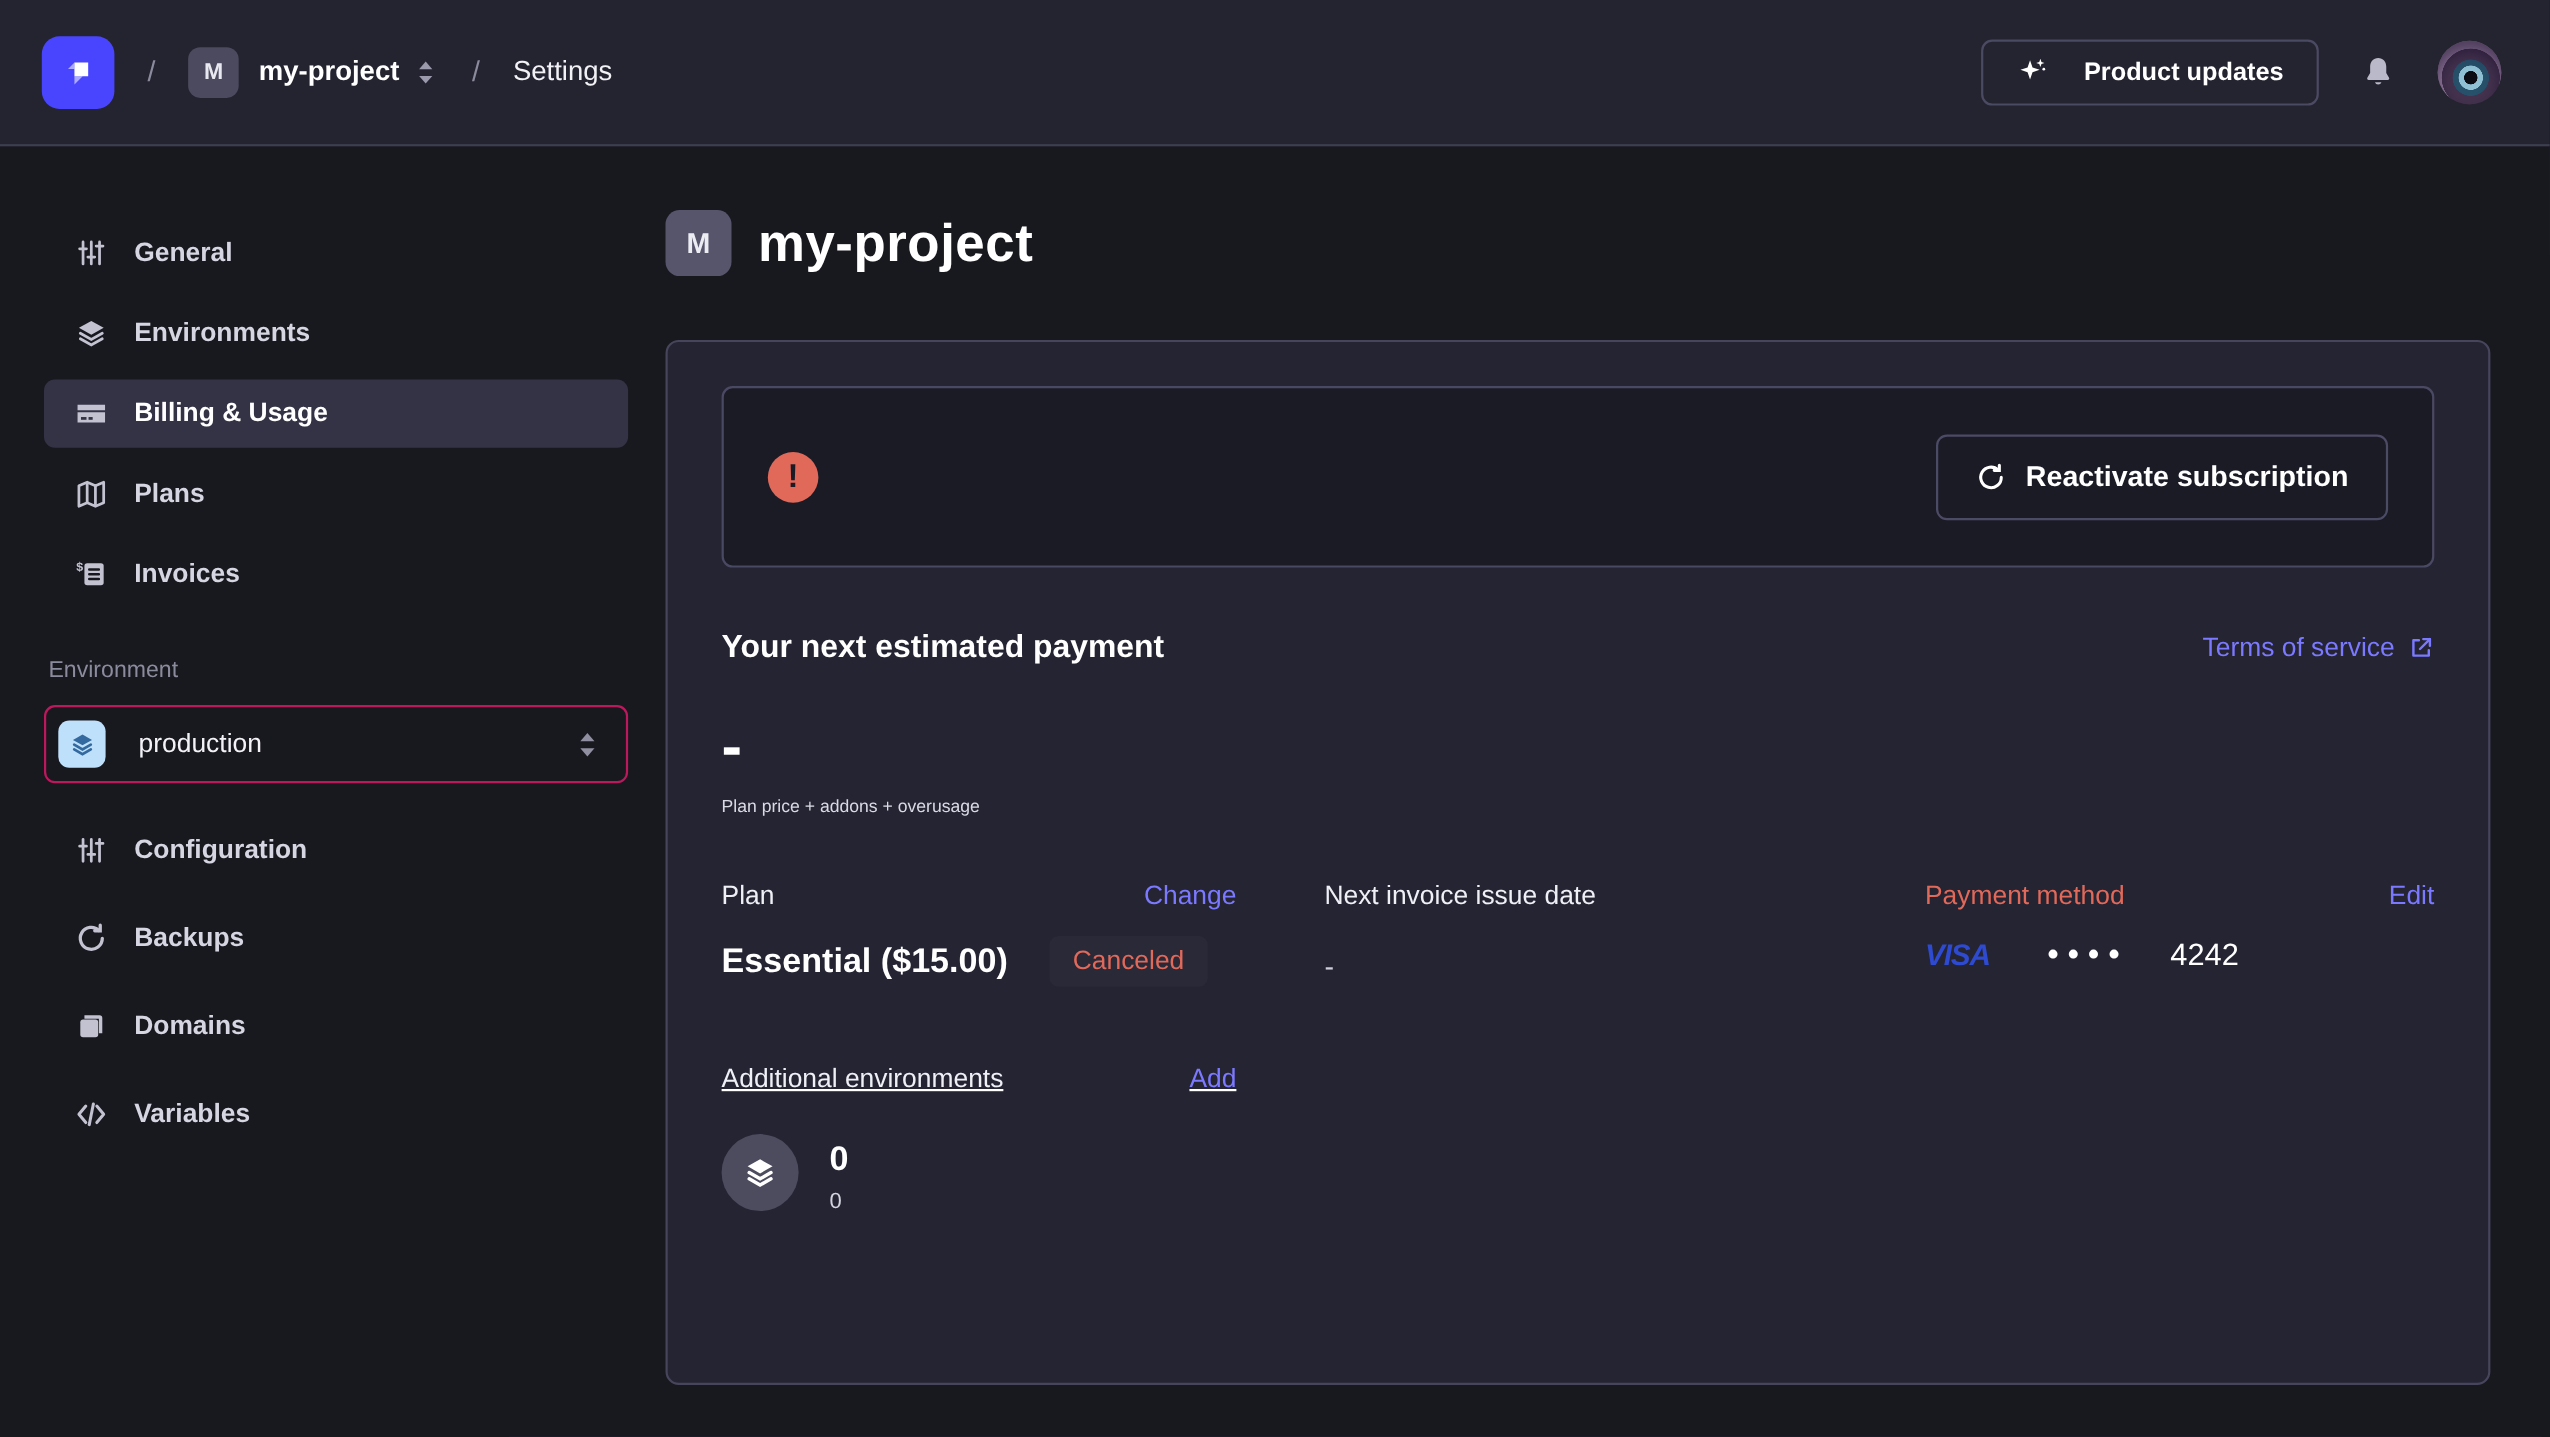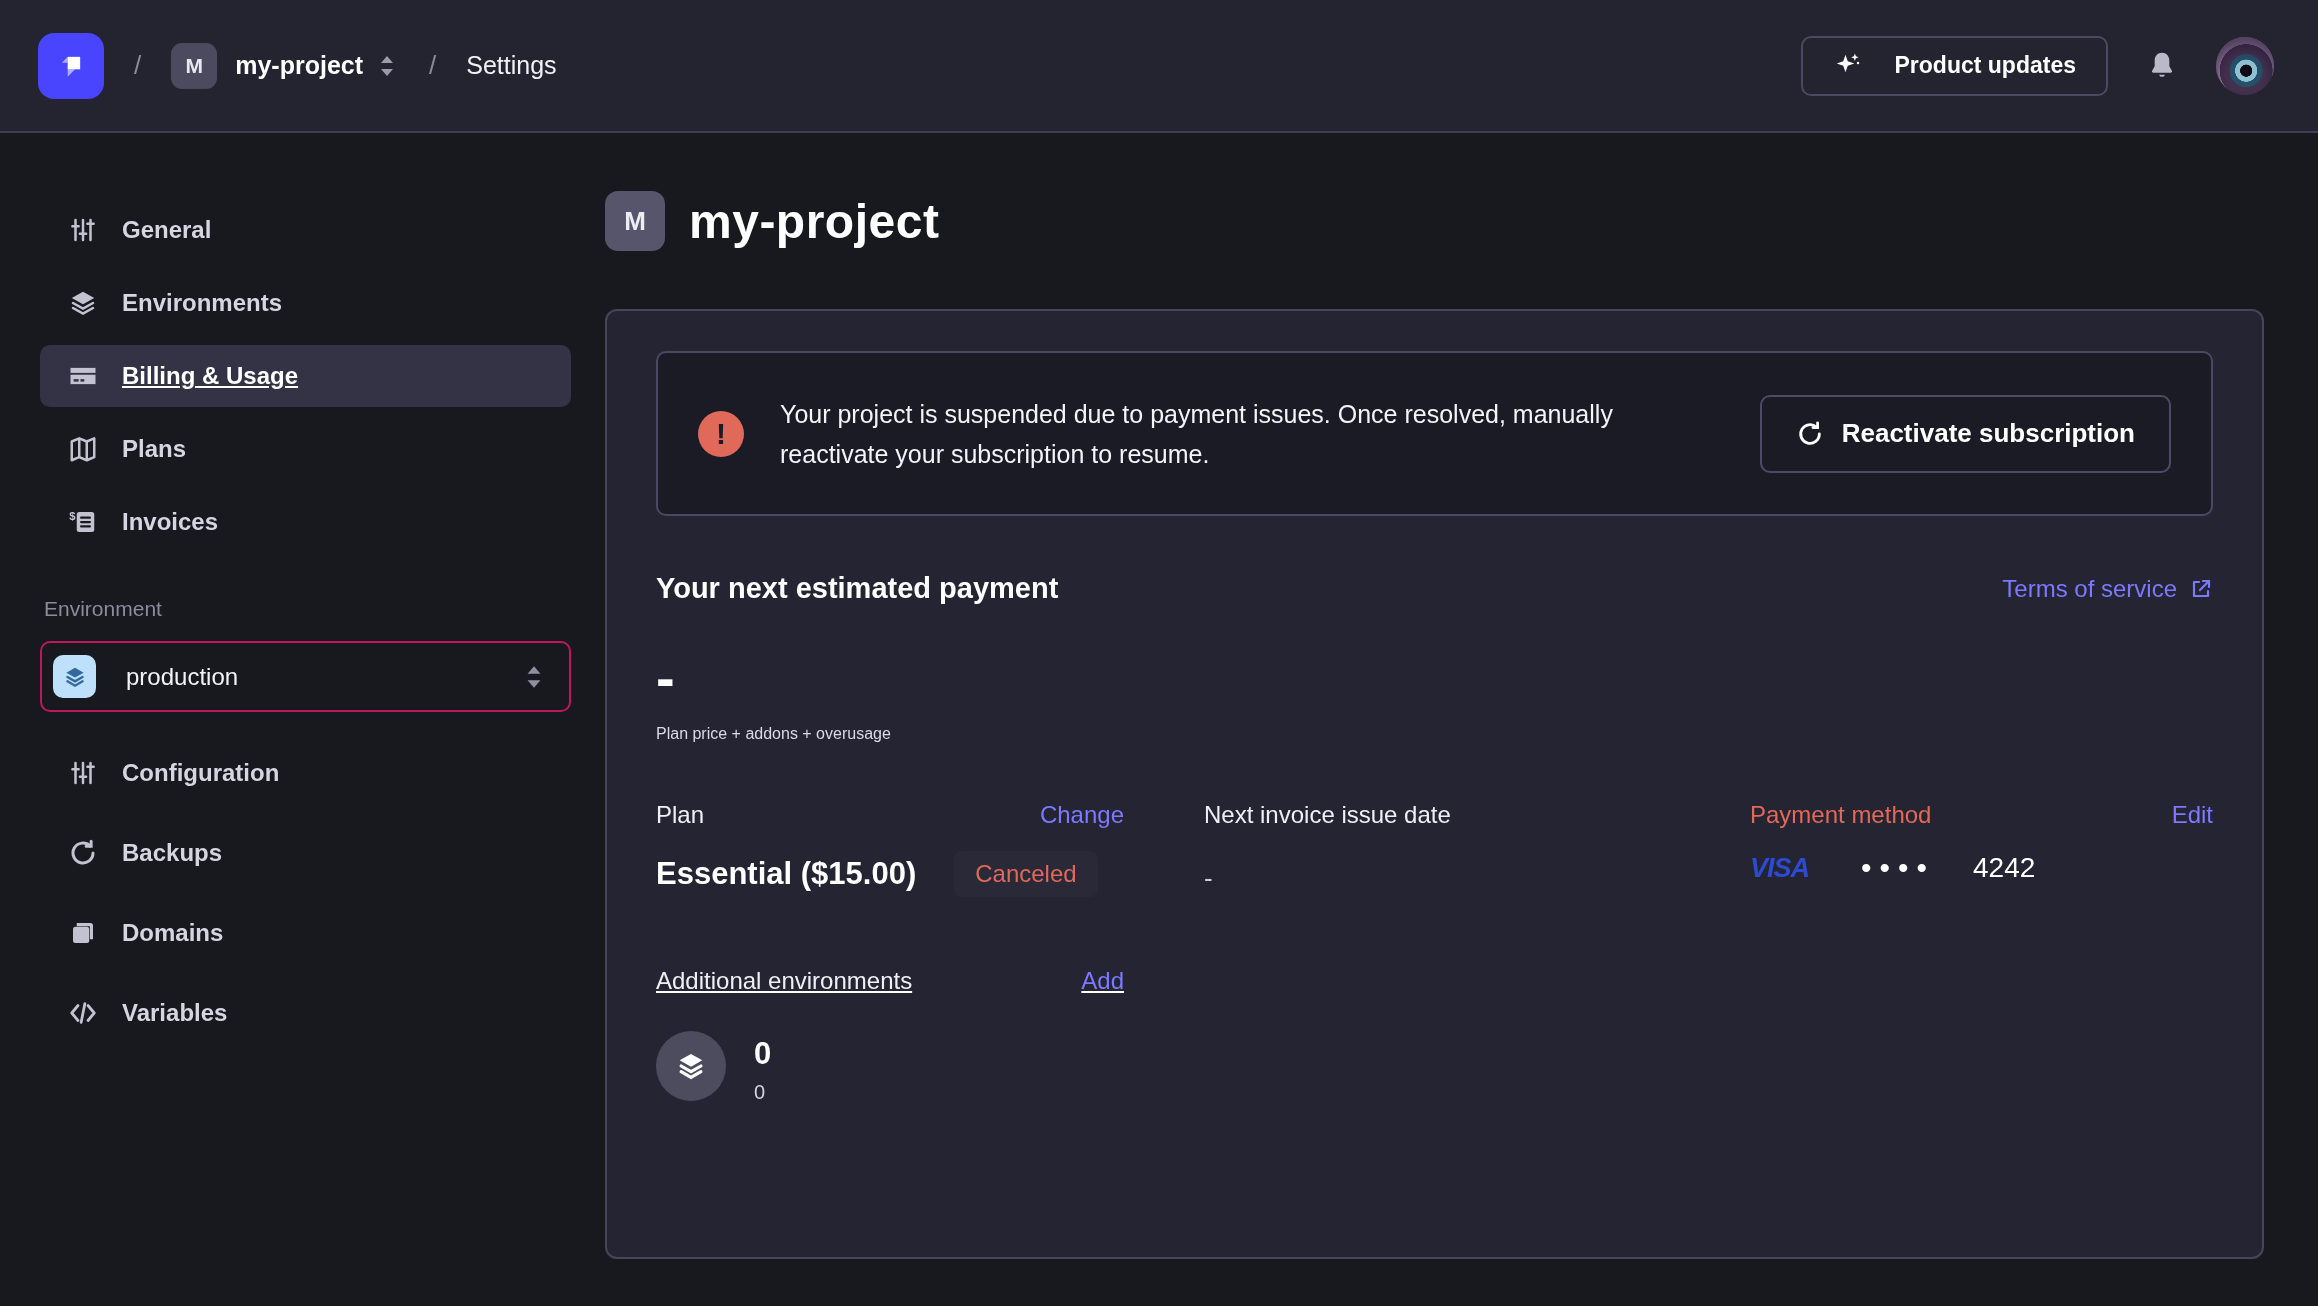--- a/index.html
+++ b/index.html
@@ -51,21 +51,21 @@
   .sidebar { width:591px; flex:0 0 591px; padding:66px 20px 0 40px; }
   .content { flex:1; padding:58px 56px 0 14px; }
 
   
   .side-item {
     display:flex; align-items:center; gap:24px; height:62px; padding:0 28px;
     border-radius:10px; color:#d6d6e2; font-size:24px; font-weight:600;
     cursor:pointer; margin-bottom:11px;
   }
   .side-item .ico { width:30px; color:#c2c2d1; flex:0 0 30px; }
-  .side-item.selected { background:#343346; color:#fff;text-decoration:underline; }
+  .side-item.selected { background:#343346; color:#fff; }
   .env-label { margin:44px 0 20px 4px; font-size:21px; color:#8b8b9e; }
   .env-select {
     height:71px; border:2px solid #be185d; border-radius:10px;
     display:flex; align-items:center; padding:0 22px 0 11px; cursor:pointer;
     margin-bottom:30px;
   }
   .env-select .icobox {
     width:43px; height:43px; border-radius:10px; background:#bfe0fb;
     color:#33699e; display:flex; align-items:center; justify-content:center;
     margin-right:30px;
@@ -298,21 +298,20 @@
   <div class="content">
     <div class="title-row">
       <span class="chip-lg">M</span>
       <h1 class="page-title">my-project</h1>
     </div>
 
     <div class="card">
 
       <div class="banner">
         <span class="alert-circle">!</span>
-        <div class="banner-msg">Your project is suspended due to payment issues. Once resolved, manually reactivate your subscription to resume.</div>
         <button class="reactivate">
           <svg width="28" height="28" viewBox="0 0 24 24" fill="none" stroke="#fff" stroke-width="2.4" stroke-linecap="round">
             <path d="M20 12a8 8 0 1 1-2.4-5.7"></path>
               <path d="M18.5 2.5v4h-4"></path>
           </svg>
           <span>Reactivate subscription</span>
         </button>
       </div>
 
       <div class="section-row">

